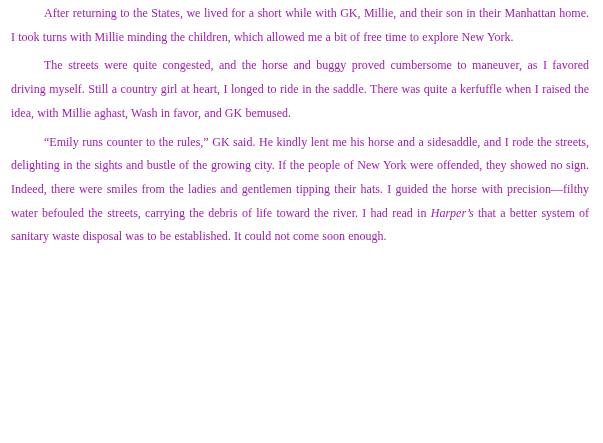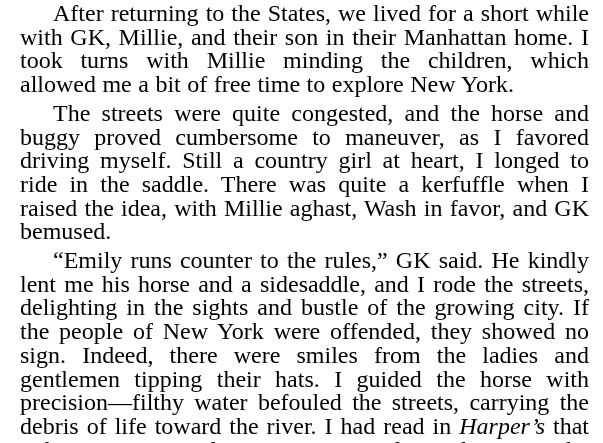--- a/index.html
+++ b/index.html
@@ -10,24 +10,24 @@
     width: 603px;
     height: 443px;
     background: #ffffff;
     overflow: hidden;
   }
   .page {
     box-sizing: border-box;
     width: 603px;
     height: 443px;
     background: #ffffff;
-    padding: 2px 14px 0 20px;
-    color: #000000;
+    padding: 2px 14px 0 11px;
+    color: #a21caf;
     font-family: "Liberation Serif", "DejaVu Serif", serif;
-    font-size: 24px;
+    font-size: 12px;
     line-height: 23.7px;
   }
   .page p {
     margin: 0 0 5px 0;
     text-align: justify;
     text-indent: 33px;
     word-spacing: 0.02em;
   }
   .page p:last-child {
     margin-bottom: 0;

